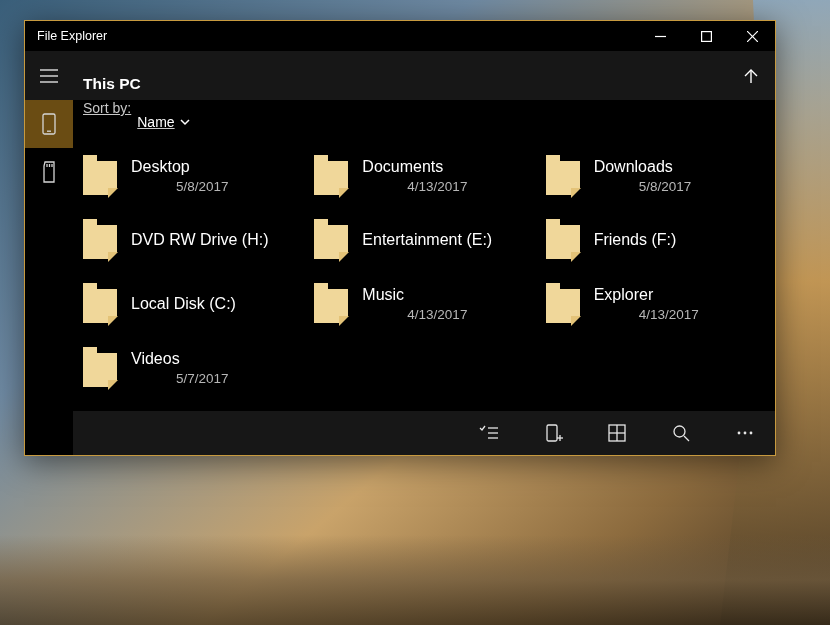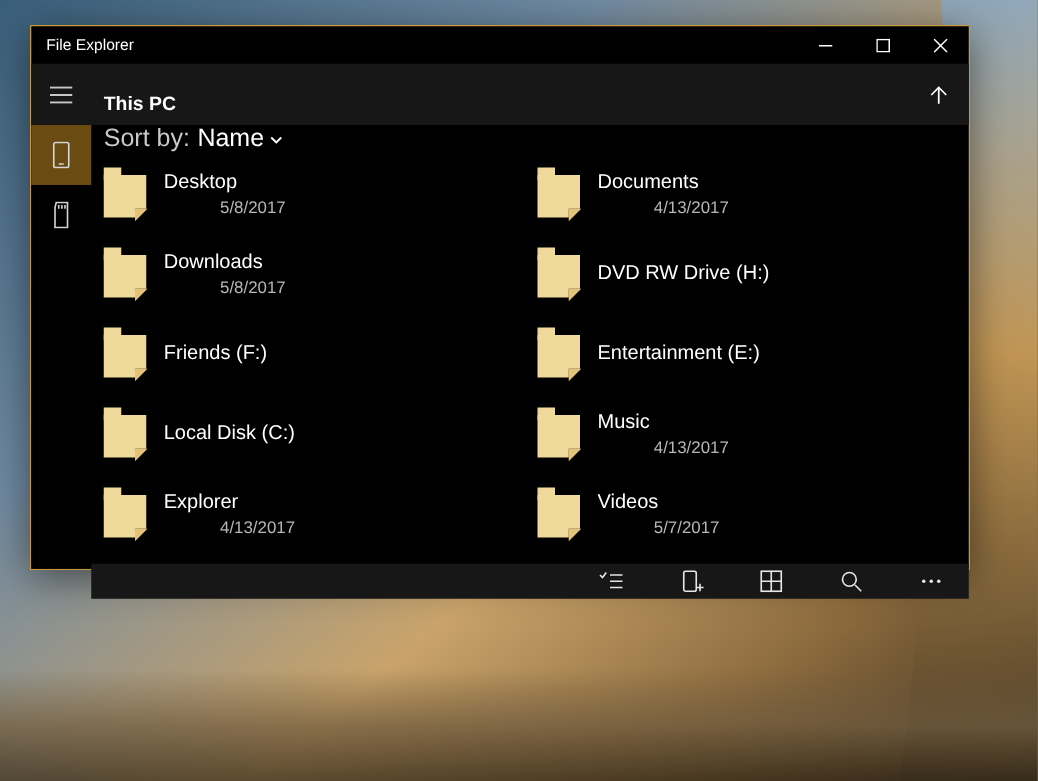--- a/index.html
+++ b/index.html
@@ -57,28 +57,28 @@
     width:48px; background:#000; display:flex; flex-direction:column;
   }
   .railitem {
     width:48px; height:48px; display:flex; align-items:center; justify-content:center;
   }
   .railitem.active { background:#6a4c13; }
   .railitem svg { width:16px; height:22px; stroke:#d6d6d6; fill:none; stroke-width:1.3; }
 
   .main { flex:1; display:flex; flex-direction:column; min-width:0; }
   .sortbar {
-    height:44px; display:flex; padding-left:10px; gap:6px; color:#c8c8c8; font-size:20px;
+    height:44px; display:flex; padding-left:10px; gap:6px; color:#c8c8c8; font-size:14px;text-decoration:underline;
   }
   .sortval { color:#fff; display:flex; align-items:center; gap:4px; }
   .sortval svg { width:12px; height:12px; stroke:#fff; fill:none; stroke-width:1.5; }
 
   .grid {
     flex:1; padding:0 8px 8px 8px;
-    display:grid; grid-template-columns:repeat(2,1fr); grid-auto-rows:64px; column-gap:8px;
+    display:grid; grid-template-columns:repeat(3,1fr); grid-auto-rows:64px; column-gap:8px;
     align-content:start;
   }
   .item { display:flex; align-items:center; gap:14px; padding:4px 2px; }
   .foldericon {
     width:34px; height:42px; position:relative; flex:0 0 34px;
   }
   .foldericon::before{
     content:""; position:absolute; left:0; top:6px; width:34px; height:34px;
     background:#f0d79a;
   }
@@ -206,29 +206,29 @@
             </div>
             <div class="meta">
               <div class="name">DVD RW Drive (H:)</div>
             </div>
           </div>
           <div class="item">
             <div class="foldericon">
               <div class="corner"></div>
             </div>
             <div class="meta">
+              <div class="name">Entertainment (E:)</div>
+            </div>
+          </div>
+          <div class="item">
+            <div class="foldericon">
+              <div class="corner"></div>
+            </div>
+            <div class="meta">
               <div class="name">Friends (F:)</div>
-            </div>
-          </div>
-          <div class="item">
-            <div class="foldericon">
-              <div class="corner"></div>
-            </div>
-            <div class="meta">
-              <div class="name">Entertainment (E:)</div>
             </div>
           </div>
           <div class="item">
             <div class="foldericon">
               <div class="corner"></div>
             </div>
             <div class="meta">
               <div class="name">Local Disk (C:)</div>
             </div>
           </div>

